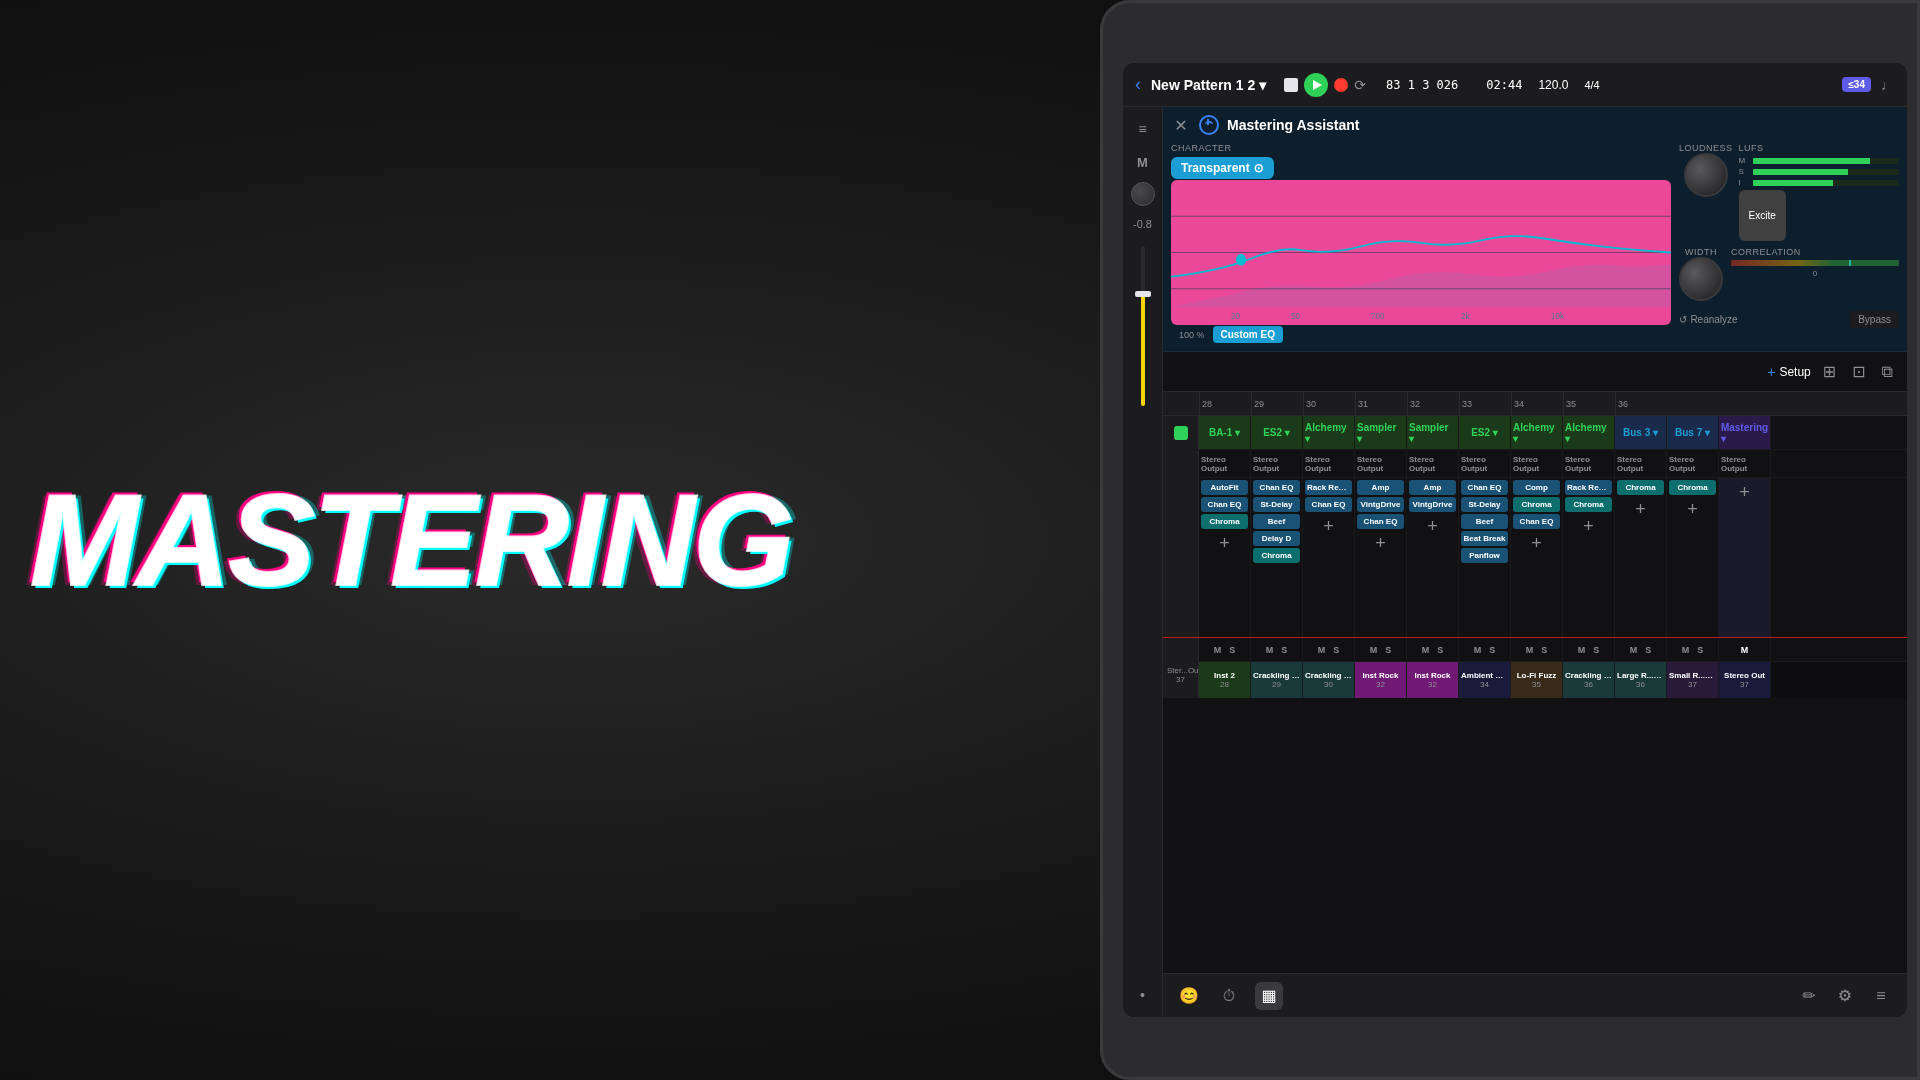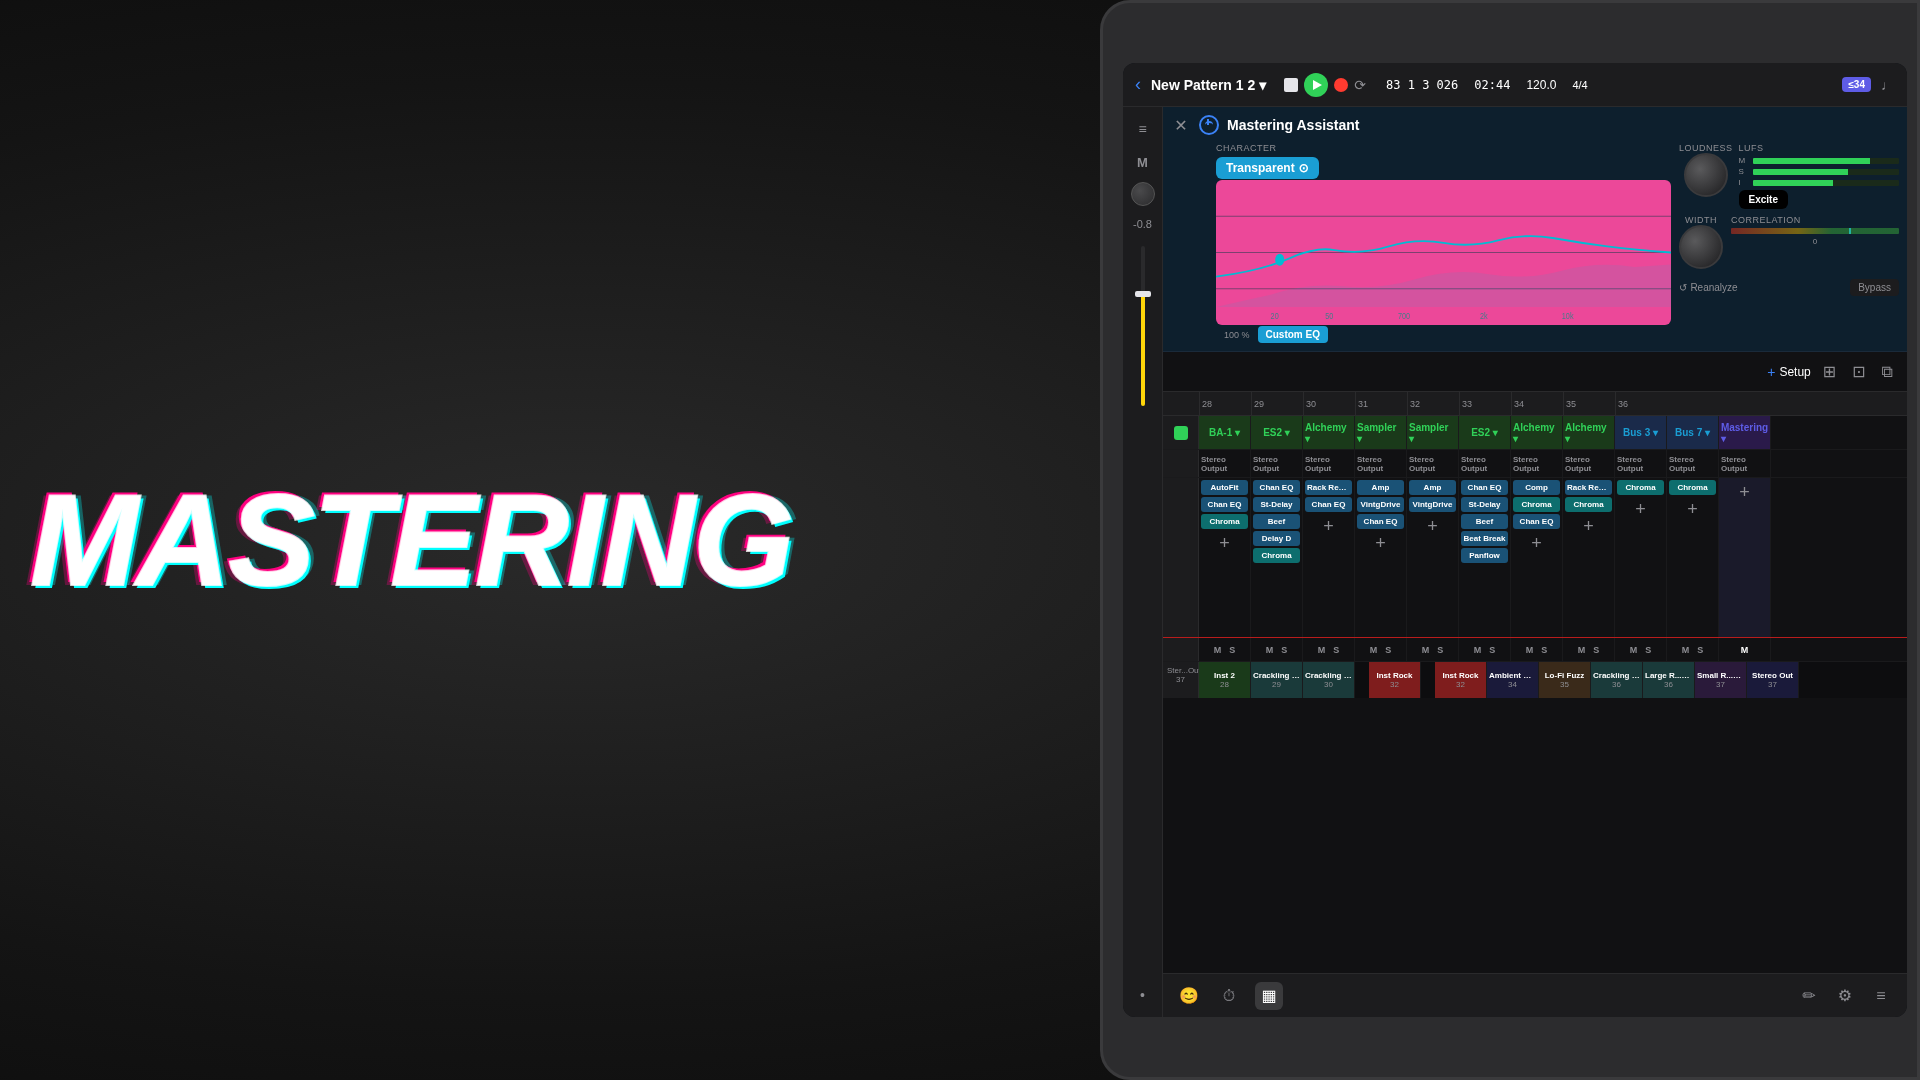--- a/index.html
+++ b/index.html
@@ -132,21 +132,21 @@
       margin-left: 10px;
       color: white;
       font-size: 12px;
       font-family: monospace;
     }
 
     .time-display {
       color: white;
       font-size: 12px;
       font-family: monospace;
-      margin-left: 6px;
+      margin-left: 18px;
     }
 
     .tempo-display {
       color: white;
       font-size: 12px;
       margin-left: 6px;
     }
 
     .time-sig {
       color: white;
@@ -304,21 +304,20 @@
       display: flex;
       gap: 8px;
       height: 200px;
     }
 
     .mastering-left {
       flex: 1;
       display: flex;
       flex-direction: column;
       gap: 1px;
-      margin-left: 45px;
     }
 
     .character-section {
       display: flex;
       flex-direction: column;
       gap: 4px;
     }
 
     .section-label {
       color: #8e8e93;
@@ -413,25 +412,25 @@
       flex: 1;
       height: 6px;
       background: #1a2a1a;
       border-radius: 1px;
       overflow: hidden;
     }
 
     .meter-bar-green { background: #30d158; height: 100%; }
 
     .excite-btn {
-      background: #000000;
+      background: #404040;
       color: white;
       font-size: 10px;
-      font-weight: 700;
-      padding: 4px 10px;
+      font-weight: 400;
+      padding: 20px 10px;
       border-radius: 6px;
       cursor: pointer;
       align-self: flex-start;
     }
 
     .width-section {
       display: flex;
       gap: 8px;
     }
 
@@ -686,21 +685,21 @@
     .track-name-num {
       color: #8e8e93;
       font-size: 8px;
     }
 
     
     .tn-green { background: #1a3a1a; }
     .tn-teal { background: #1a3a3a; }
     .tn-blue { background: #1a1a3a; }
     .tn-purple { background: #2a1a3a; }
-    .tn-red { background: #7f1d1d; margin-left: 14px; }
+    .tn-red { background: #701a75; }
     .tn-orange { background: #3a2a1a; }
     .tn-cyan { background: #1a3a3a; }
 
     
     .bottom-toolbar {
       display: flex;
       align-items: center;
       justify-content: space-between;
       padding: 6px 12px;
       background: #1c1c1e;

